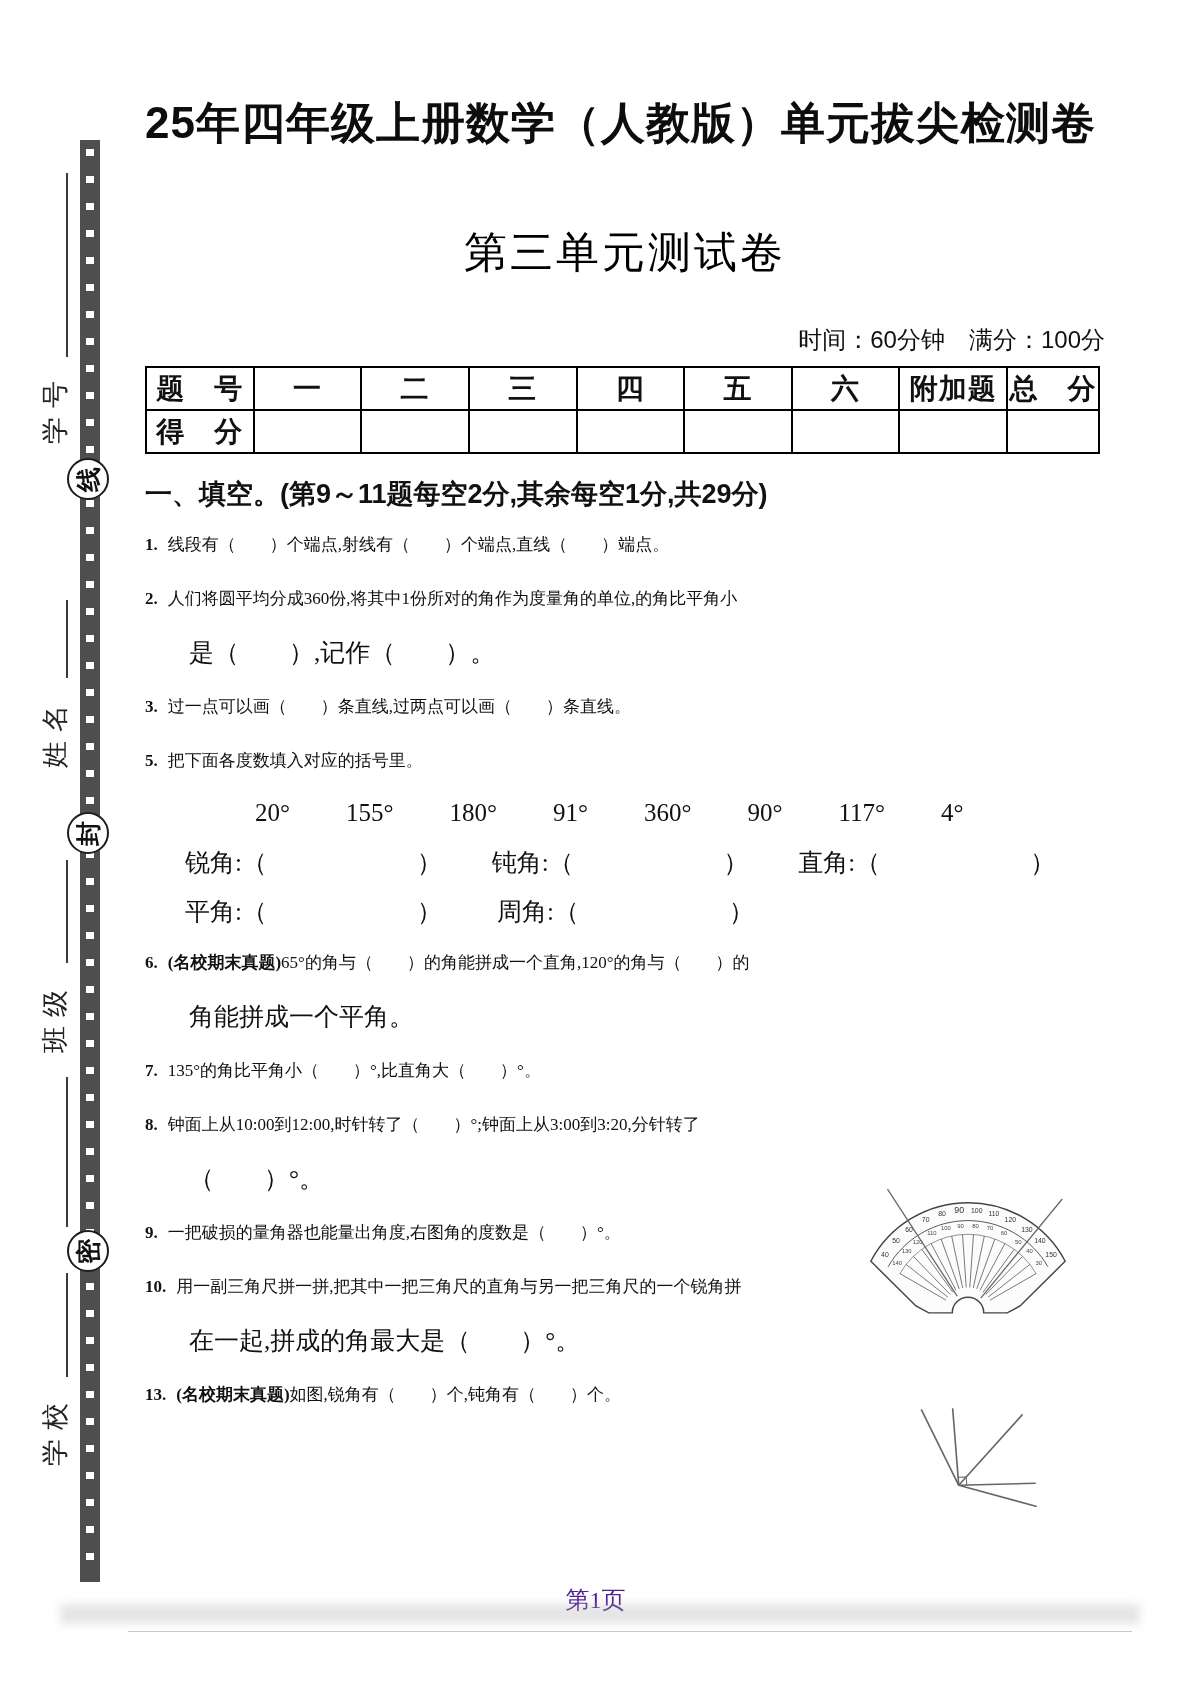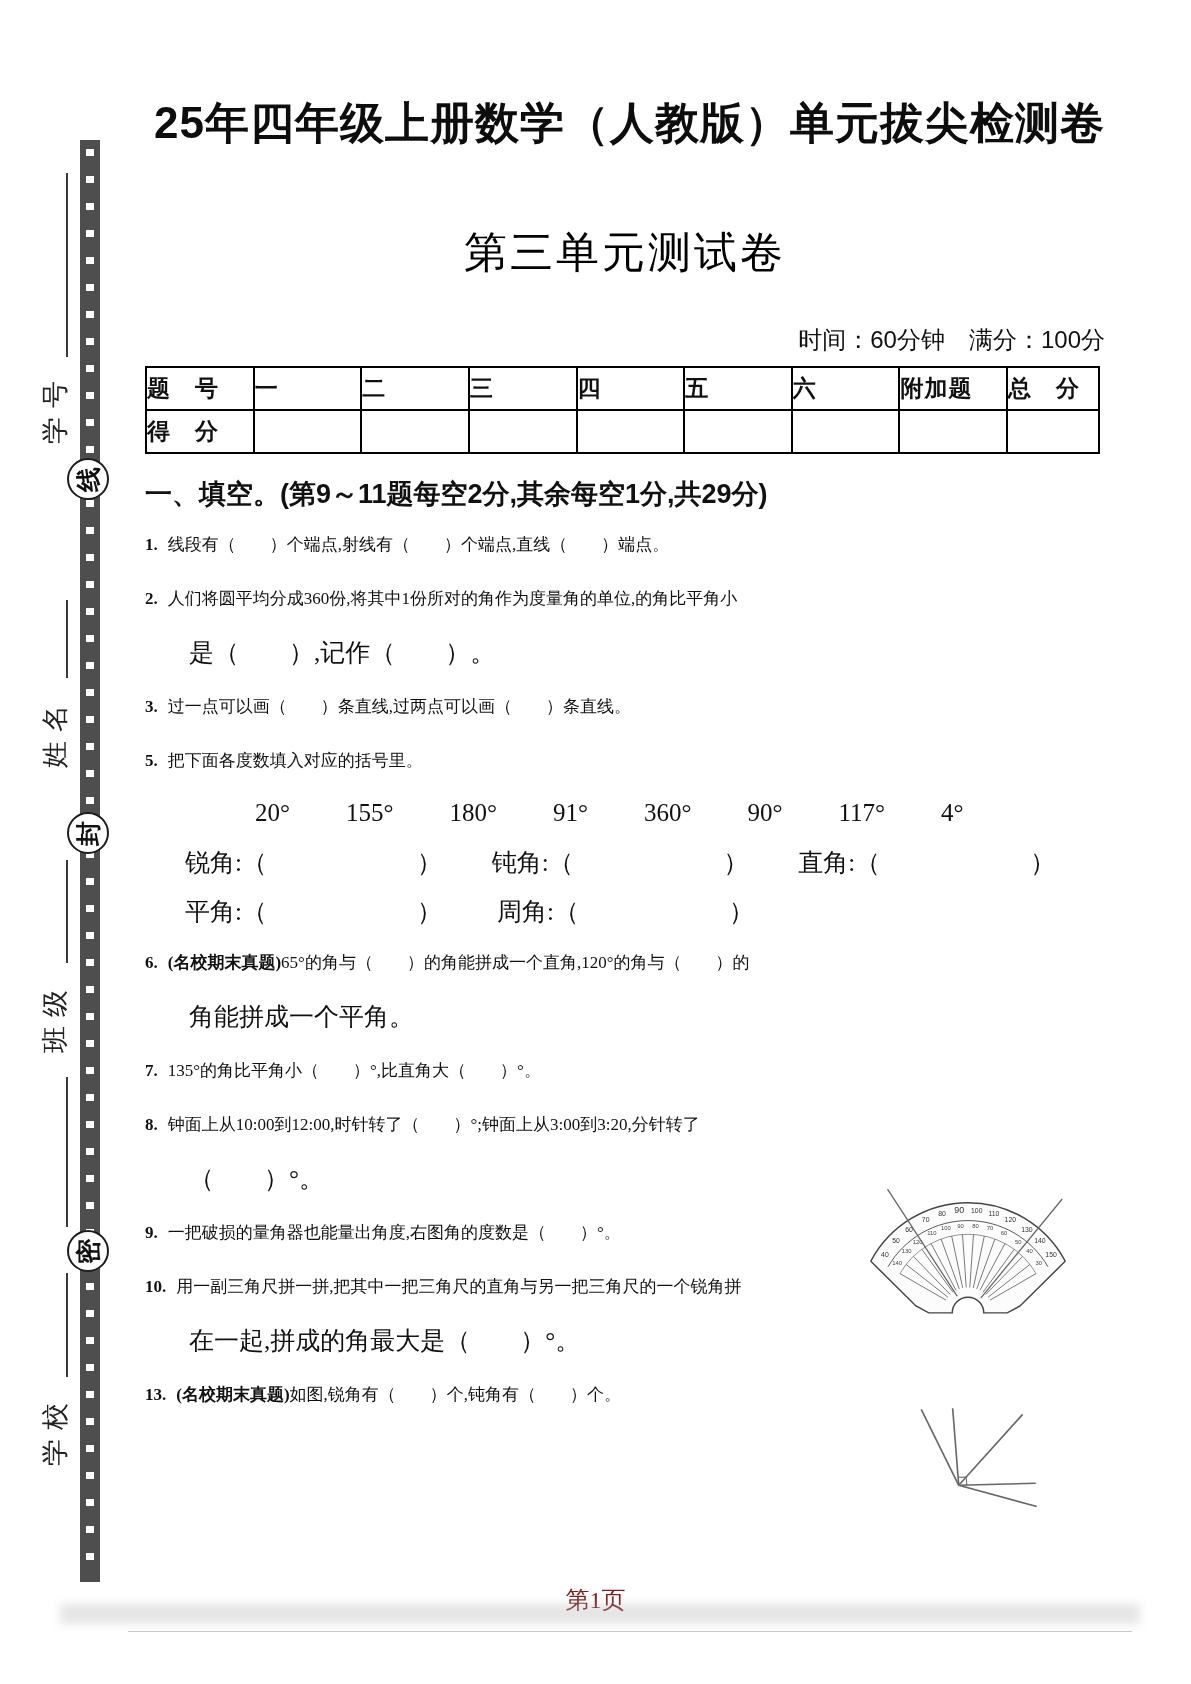--- a/index.html
+++ b/index.html
@@ -29,39 +29,39 @@
   .seal-stamp {
     position:absolute; left:67px; width:42px; height:42px; border-radius:50%;
     background:#fff; border:2.5px solid #1d1d1d; box-sizing:border-box;
     display:flex; align-items:center; justify-content:center; z-index:2;
   }
   .seal-stamp span { transform:rotate(-90deg); font-size:25px; font-weight:bold; color:#111; }
 
   
   main { position:absolute; left:145px; top:0; width:960px; }
   .title {
-    margin:96px 0 0 0; text-align:right;
+    margin:96px 0 0 0; text-align:left;
     font-family:"Liberation Sans", sans-serif; font-weight:bold;
     font-size:44px; line-height:54px; letter-spacing:1px; color:#0d0d0d;
     white-space:nowrap;
   }
   .subtitle {
     margin:76px 0 0 0; text-align:center;
     font-family:"Liberation Sans", sans-serif; font-weight:normal;
     font-size:43px; line-height:52px; letter-spacing:3px; color:#000000;
   }
   .meta {
     margin-top:48px; text-align:right;
     font-family:"Liberation Sans", sans-serif; font-weight:normal;
     font-size:24px; line-height:28px;
   }
   table.score { margin-top:12px; border-collapse:collapse; width:955px; table-layout:fixed; }
   table.score td {
-    border:2px solid #000; height:41px; vertical-align:middle;
-    font-family:Liberation Serif, serif; font-weight:bold; font-size:23px;
+    border:2px solid #000; height:41px; text-align:center; vertical-align:middle;
+    font-family:Liberation Serif, serif; font-weight:bold; font-size:28px;
     letter-spacing:1px; padding:0;
   }
   .section-heading {
     margin-top:22px;
     font-family:"Liberation Sans", sans-serif; font-weight:bold;
     font-size:27px; line-height:36px; white-space:nowrap;
   }
   .questions { margin-top:6px; }
   .q { font-size:17px; line-height:54px; white-space:nowrap; }
   .q .qnum { font-weight:bold; padding-right:10px; }
@@ -71,21 +71,21 @@
   .blank-row { display:flex; margin-left:40px; font-size:25px; line-height:49px; }
   .blank-row .cell { width:312px; white-space:nowrap; }
 
   
   .protractor-fig { position:absolute; left:860px; top:1183px; width:216px; height:138px; }
   .rays-fig { position:absolute; left:903px; top:1402px; width:152px; height:122px; }
 
   
   .footer {
     position:absolute; top:1584px; left:0; width:1191px; text-align:center;
-    font-size:24px; color:#7f1d1d;
+    font-size:24px; color:#4c1d95;
   }
   .scan-band { position:absolute; top:1604px; left:60px; width:1080px; height:20px;
     background:rgba(180,180,180,.35); filter:blur(5px); }
   .scan-line { position:absolute; top:1631px; left:128px; width:1004px; height:1px; background:#c8c8c8; }
 </style>
 </head>
 <body>
 
 <div class="page">
 

